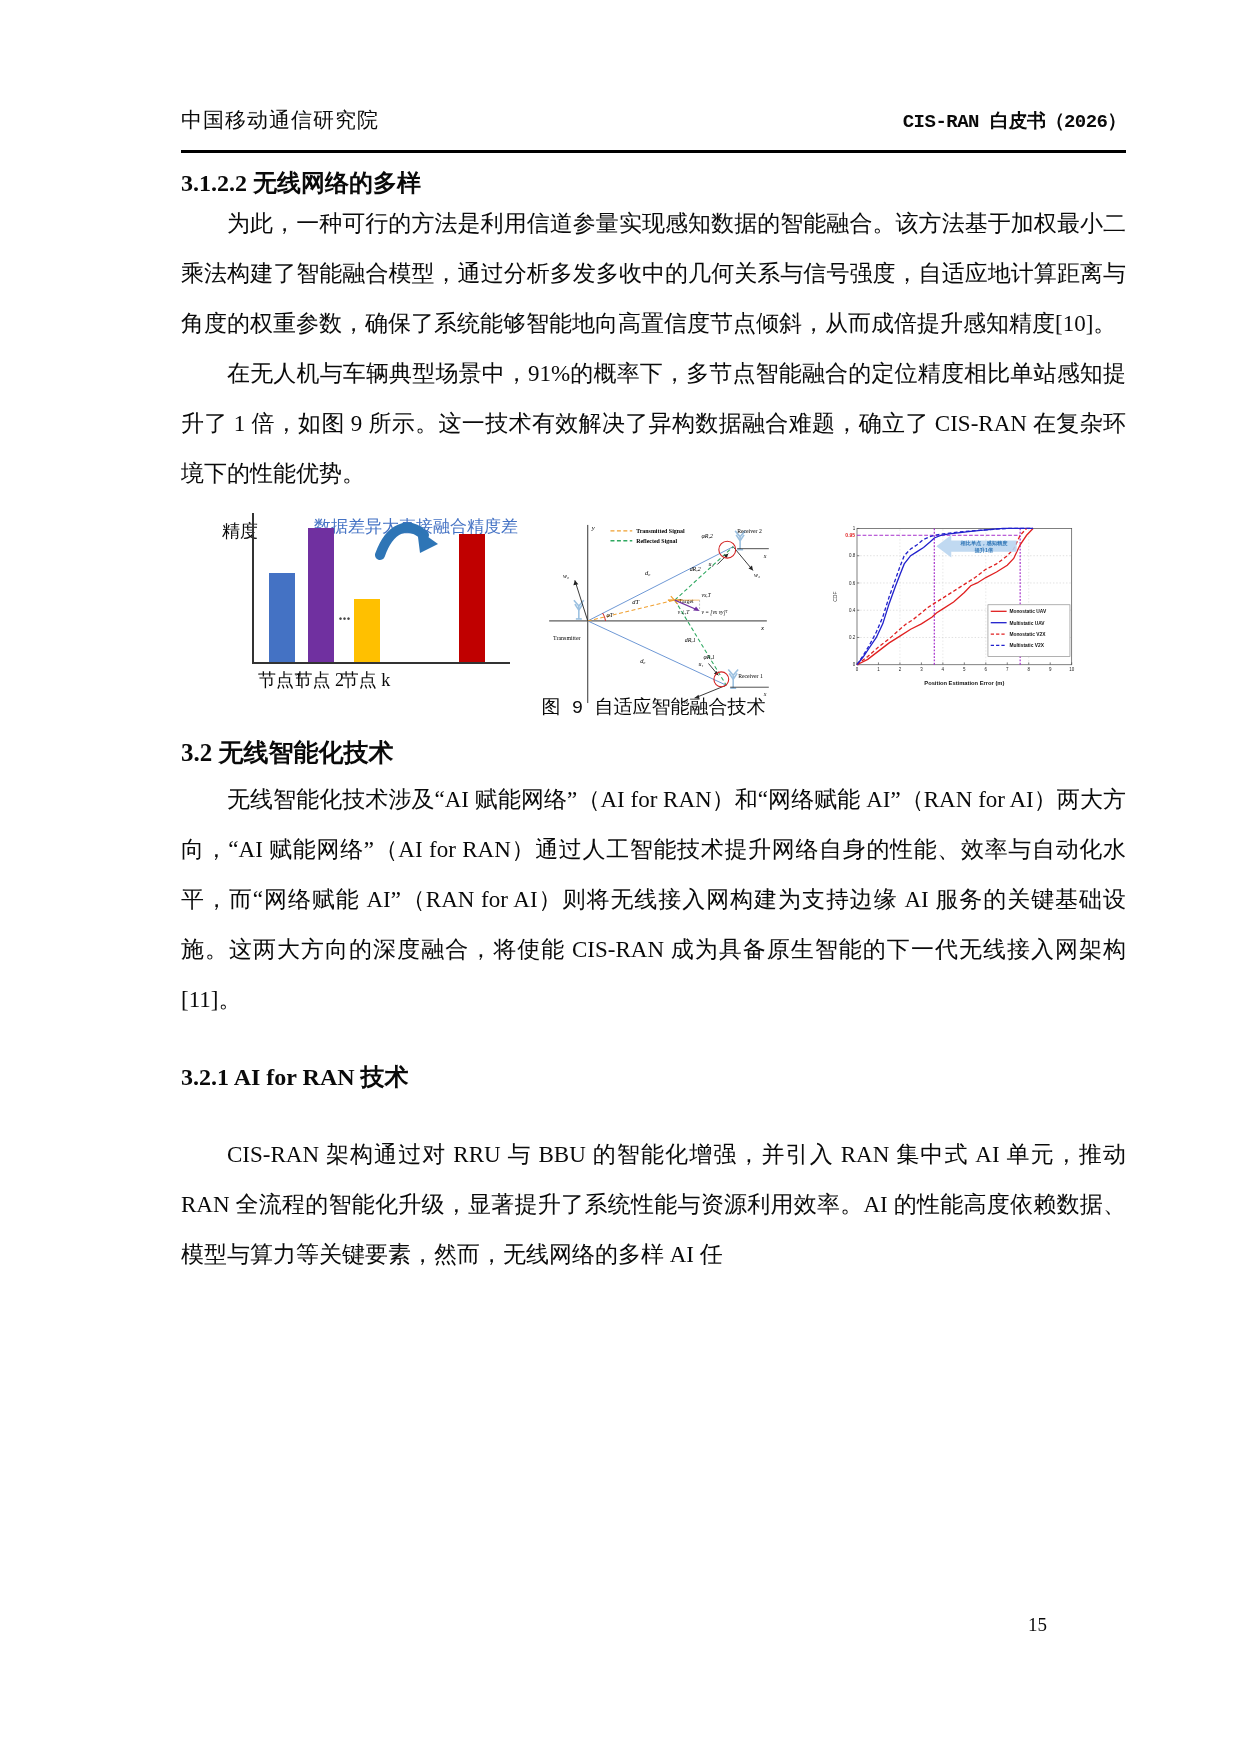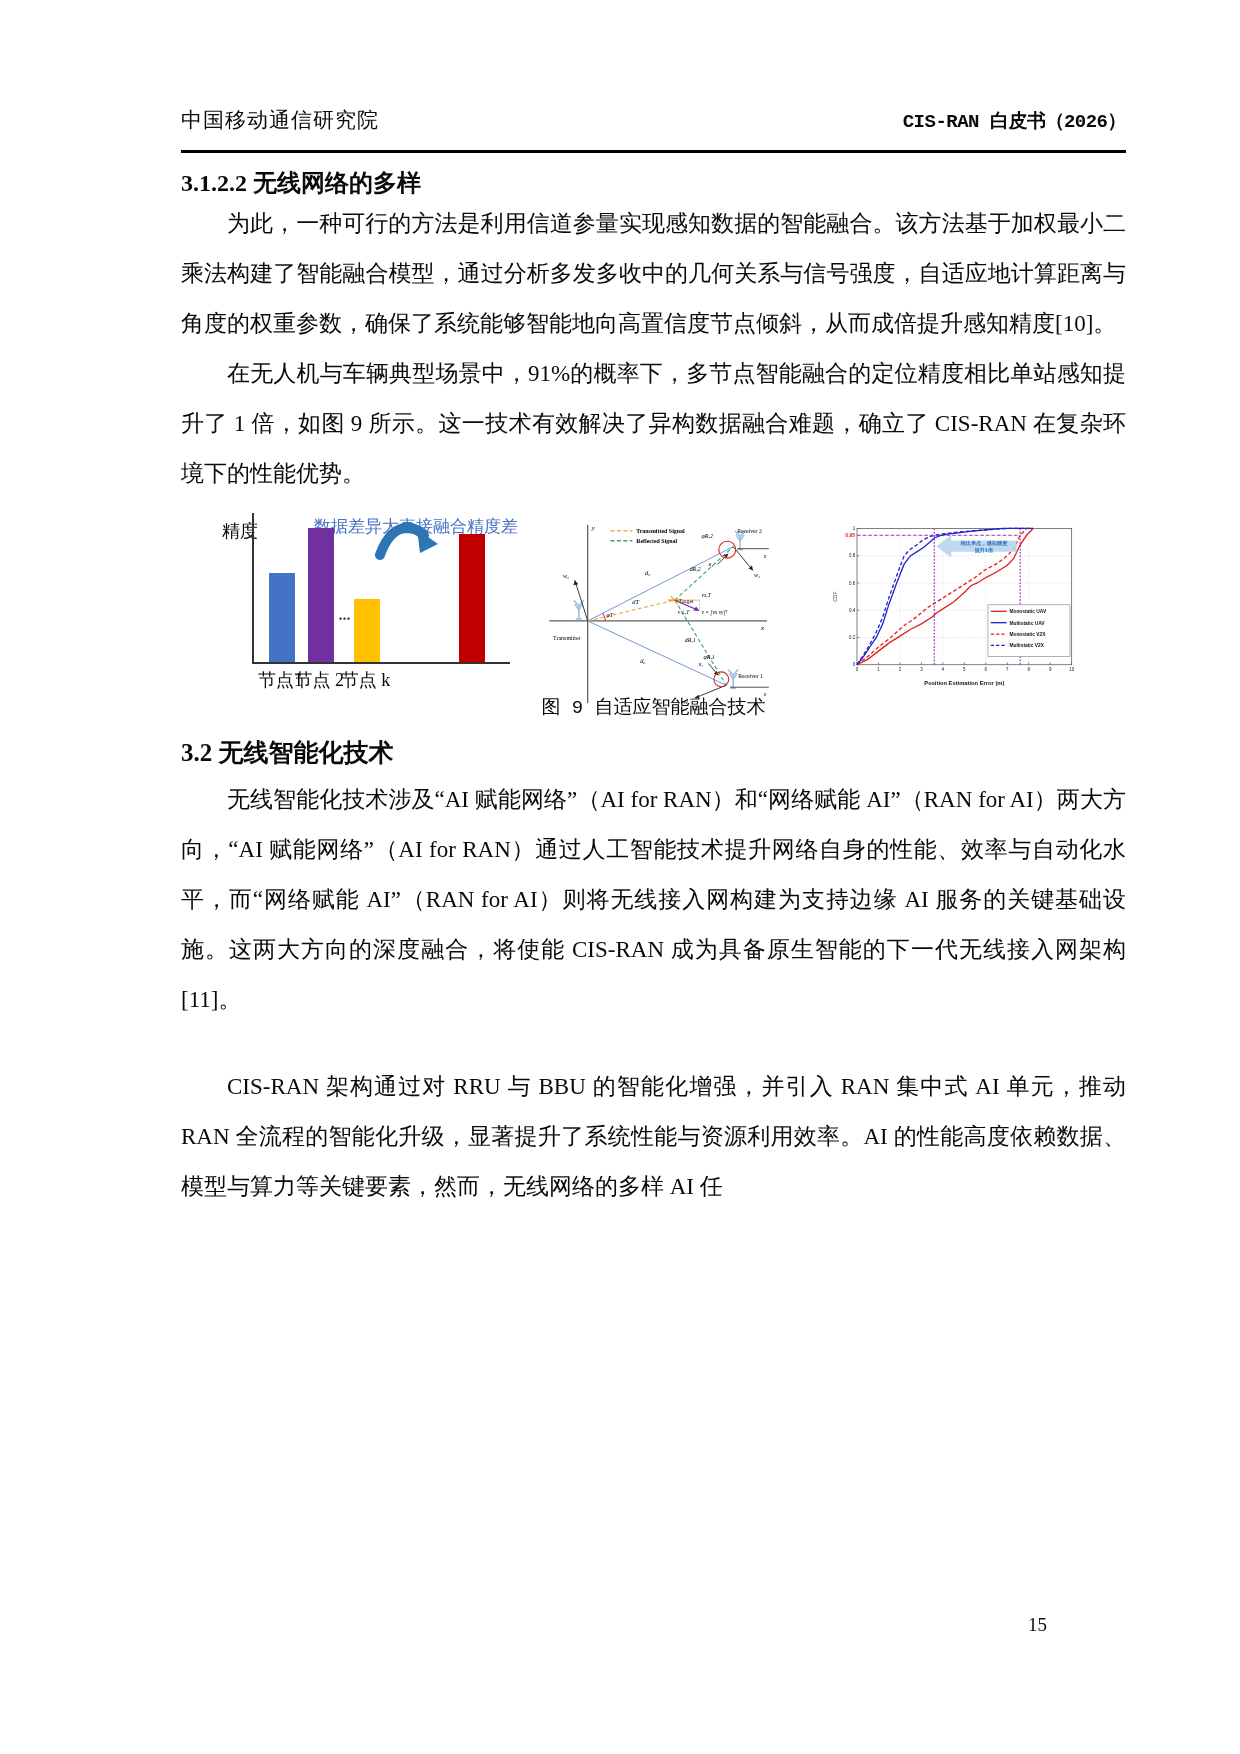--- a/index.html
+++ b/index.html
@@ -225,17 +225,18 @@
           <text x="166" y="26" font-size="5.6" font-weight="bold" fill="#2E75B6" text-anchor="middle" font-family="Liberation Sans,sans-serif">相比单点，感知精度</text>
           <text x="166" y="33.5" font-size="5.6" font-weight="bold" fill="#2E75B6" text-anchor="middle" font-family="Liberation Sans,sans-serif">提升1倍</text>
         </svg>
       </div>
     </div>
 
     <div class="caption">图 9 自适应智能融合技术</div>
 
     <h2 class="sec32">3.2 无线智能化技术</h2>
     <p class="body" style="margin-top:6px;">无线智能化技术涉及“AI 赋能网络”（AI for RAN）和“网络赋能 AI”（RAN for AI）两大方向，“AI 赋能网络”（AI for RAN）通过人工智能技术提升网络自身的性能、效率与自动化水平，而“网络赋能 AI”（RAN for AI）则将无线接入网构建为支持边缘 AI 服务的关键基础设施。这两大方向的深度融合，将使能 CIS-RAN 成为具备原生智能的下一代无线接入网架构[11]。</p>
+    <h3 class="sub">3.2.1 AI for RAN 技术</h3>
     <p class="body p5">CIS-RAN 架构通过对 RRU 与 BBU 的智能化增强，并引入 RAN 集中式 AI 单元，推动 RAN 全流程的智能化升级，显著提升了系统性能与资源利用效率。AI 的性能高度依赖数据、模型与算力等关键要素，然而，无线网络的多样 AI 任</p>
   </div>
 
   <div class="pagenum">15</div>
 </div>
 
 </body></html>

